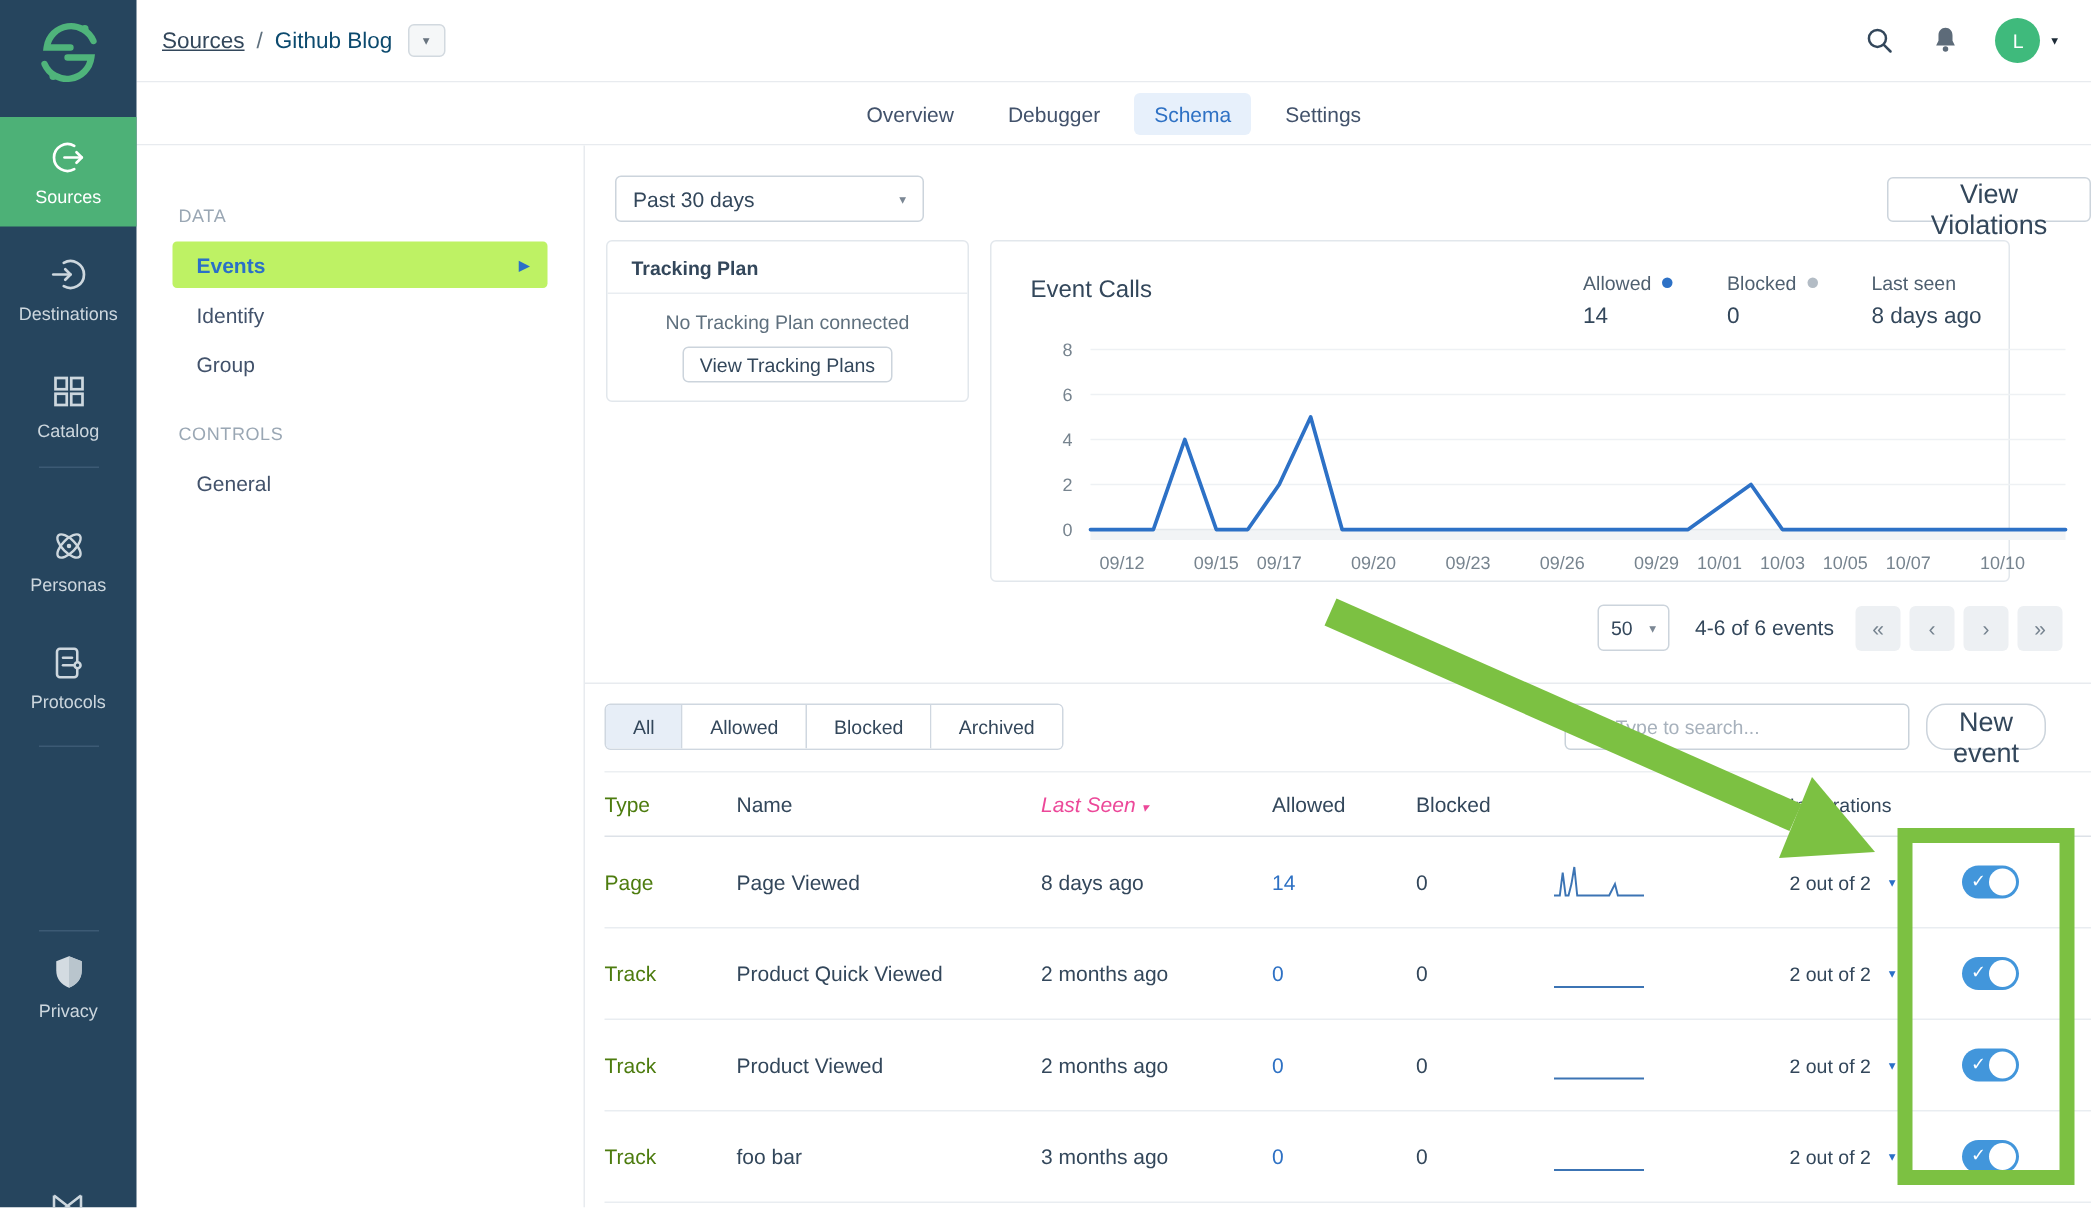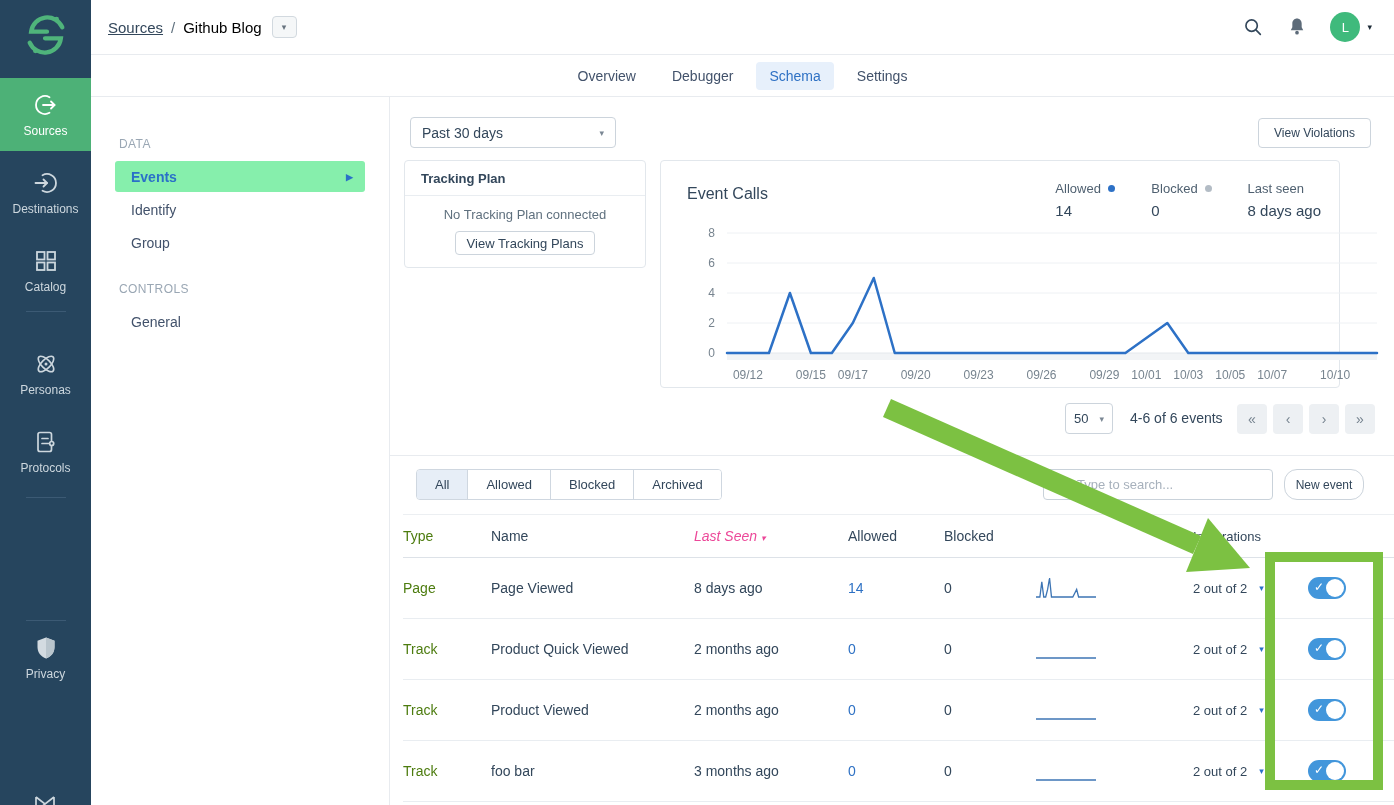--- a/index.html
+++ b/index.html
@@ -18,46 +18,46 @@
   .rail-item.active { background:#4db177; color:#ffffff; height:73px; }
   .rail-logo { position:absolute; top:12px; left:0; width:91px; display:flex; justify-content:center; }
   .rail-div { position:absolute; left:26px; width:40px; border-top:1px solid #3c5a74; }
 
   
   .rightcol { flex:1; display:flex; flex-direction:column; min-width:0; }
 
   .topbar { height:55px; flex:0 0 55px; display:flex; align-items:center; padding:0 22px 0 17px; border-bottom:1px solid #e8ebef; background:#fff; }
   .crumb-root { font-size:15px; color:#33475b; text-decoration:underline; cursor:pointer; }
   .crumb-sep { margin:0 8px; color:#5f707e; font-size:15px; }
-  .crumb-cur { font-size:15px; color:#000000; }
+  .crumb-cur { font-size:15px; color:#0c4a6e; }
   .crumb-btn { margin-left:10px; width:25px; height:22px; border:1px solid #d2d9df; border-radius:4px; background:#f5f7f8; color:#68747f; font-size:9px; display:flex; align-items:center; justify-content:center; cursor:pointer; }
   .topbar-right { margin-left:auto; display:flex; align-items:center; gap:22px; }
   .avatar-wrap { display:flex; align-items:center; gap:7px; cursor:pointer; }
   .avatar { width:30px; height:30px; border-radius:50%; background:#3fba7c; color:#fff; font-size:13px; display:flex; align-items:center; justify-content:center; }
   .avatar-caret { font-size:9px; color:#1c2a36; }
 
   .tabbar { height:42px; flex:0 0 42px; display:flex; align-items:center; justify-content:center; gap:10px; border-bottom:1px solid #e8ebef; background:#fff; }
   .tab { padding:6px 13px; border-radius:4px; font-size:14px; color:#42526b; cursor:pointer; }
   .tab.active { color:#2e71c4; background:#e7f0fb; }
 
   .bodyrow { flex:1; display:flex; min-height:0; }
 
   
   .sidenav { width:299px; flex:0 0 299px; border-right:1px solid #e8ebef; padding-top:24px; background:#fff; }
   .snav-title { font-size:12px; color:#9aa7b4; letter-spacing:.4px; margin:16px 0 10px 28px; }
   .snav-item { height:31px; margin:2px 24px; padding:0 12px 0 16px; display:flex; align-items:center; font-size:14px; color:#42526b; border-radius:3px; cursor:pointer; }
-  .snav-item.active { background:#86efac; color:#2a70c8; font-weight:bold; }
+  .snav-item.active { background:#bef264; color:#2a70c8; font-weight:bold; }
   .snav-caret { margin-left:auto; font-size:9px; color:#2a70c8; }
 
   
   .main { flex:1; position:relative; background:#fff; min-width:0; }
 
   .time-select { position:absolute; left:20px; top:20px; width:206px; height:31px; border:1px solid #ccd4dc; border-radius:4px; background:#fff; display:flex; align-items:center; padding:0 11px; font-size:14px; color:#33475b; cursor:pointer; }
   .sel-caret { margin-left:auto; font-size:9px; color:#7b8794; }
-  .btn { border:1px solid #ccd4dc; border-radius:4px; background:#fff; color:#33475b; font-size:12px; font-family:inherit; cursor:pointer; }
+  .btn { border:1px solid #ccd4dc; border-radius:4px; background:#fff; color:#33475b; font-size:18px; font-family:inherit; cursor:pointer; }
   .violations-btn { position:absolute; left:868px; top:21px; height:30px; padding:0 15px; }
 
   .tp-card { position:absolute; left:14px; top:63px; width:242px; height:108px; border:1px solid #e2e7ec; border-radius:4px; background:#fff; }
   .tp-head { padding:10px 16px 9px; border-bottom:1px solid #e9edf1; font-size:13px; font-weight:bold; color:#33475b; }
   .tp-body { text-align:center; padding-top:11px; }
   .tp-empty { font-size:13px; color:#5f707e; }
   .tp-btn { margin-top:9px; height:24px; padding:0 11px; font-size:13px; }
 
   .ec-card { position:absolute; left:270px; top:63px; width:680px; height:228px; border:1px solid #e2e7ec; border-radius:4px; background:#fff; }
   .ec-title { position:absolute; left:26px; top:24px; font-size:16px; color:#33475b; }
@@ -68,21 +68,21 @@
   .stat-value { font-size:15px; color:#33475b; margin-top:6px; }
   .ec-chart { position:absolute; left:4px; top:58px; }
 
   .pagination { position:absolute; top:306px; left:0; width:1004px; height:31px; }
   .page-size { position:absolute; left:675px; top:0; width:48px; height:31px; border:1px solid #ccd4dc; border-radius:4px; background:#fff; display:flex; align-items:center; padding:0 8px; font-size:13px; color:#33475b; cursor:pointer; }
   .page-summary { position:absolute; left:740px; top:7px; font-size:14px; color:#33475b; }
   .pg-btn { position:absolute; top:1px; width:30px; height:30px; border:none; border-radius:4px; background:#edf0f3; color:#76838f; font-size:14px; display:flex; align-items:center; justify-content:center; cursor:pointer; }
 
   .main-div { position:absolute; left:0; right:0; top:358px; border-top:1px solid #e8ebef; }
 
-  .filter-group { position:absolute; left:26px; top:372px; display:flex; height:31px; border:1px solid #cfd7e0; border-radius:4px; overflow:hidden; }
+  .filter-group { position:absolute; left:13px; top:372px; display:flex; height:31px; border:1px solid #cfd7e0; border-radius:4px; overflow:hidden; }
   .fbtn { padding:0 18px; display:flex; align-items:center; font-size:13px; color:#33475b; background:#fff; border-right:1px solid #cfd7e0; cursor:pointer; }
   .fbtn:last-child { border-right:none; }
   .fbtn.active { background:#e7eef7; }
 
   .searchbox { position:absolute; left:653px; top:372px; width:230px; height:31px; border:1px solid #c9d2da; border-radius:4px; background:#fff; display:flex; align-items:center; padding:0 9px; gap:7px; }
   .searchbox input { border:none; outline:none; flex:1; font-size:13px; font-family:inherit; color:#33475b; background:transparent; }
   .searchbox input::placeholder { color:#a7b1bc; }
   .newevent-btn { position:absolute; left:894px; top:372px; width:80px; height:31px;border-radius:13px; }
 
   

